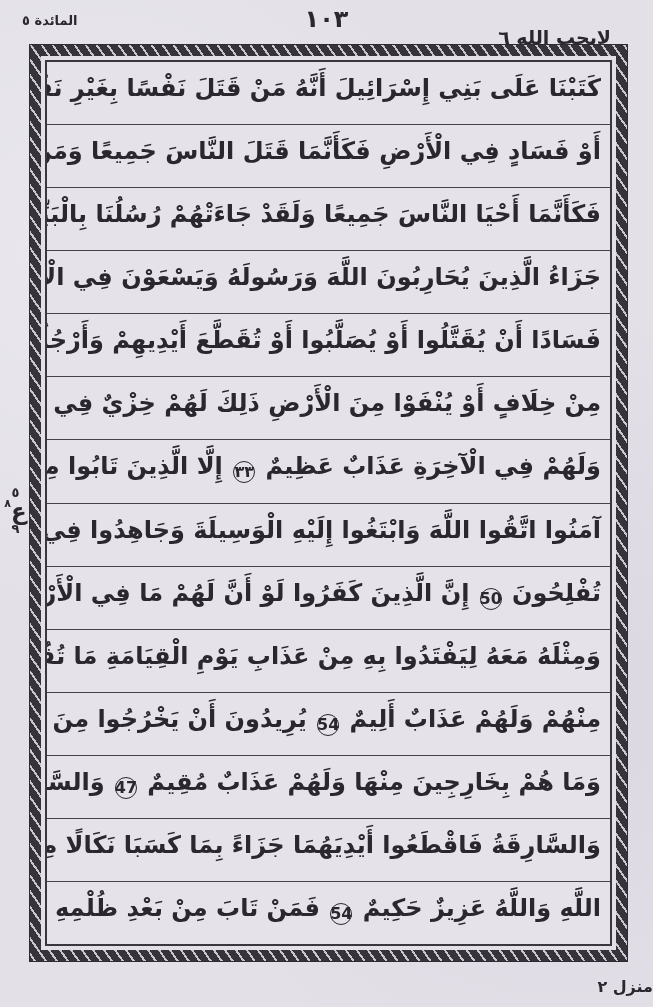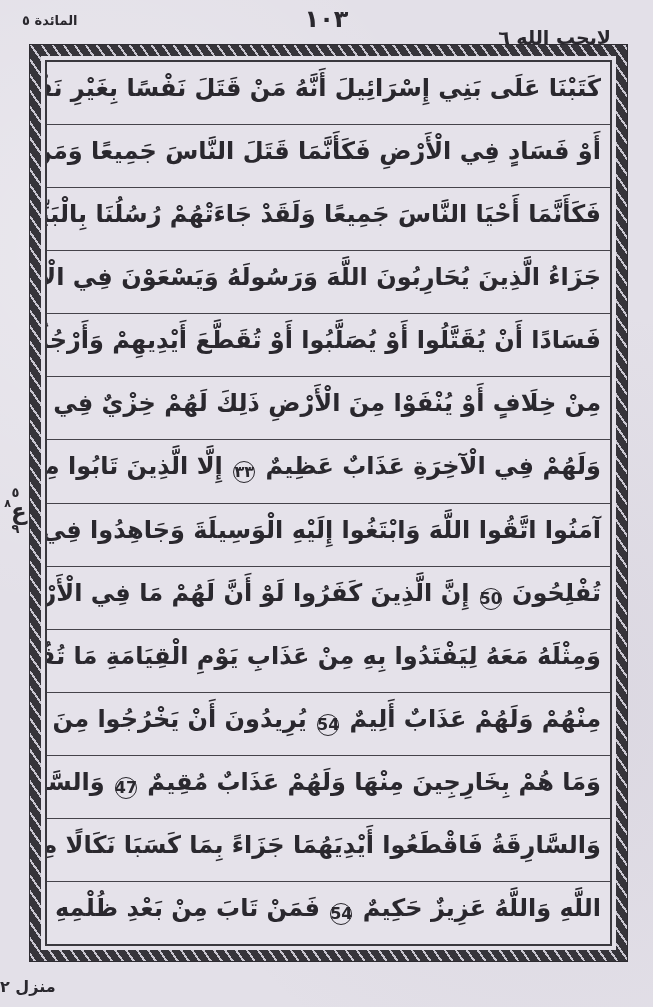--- a/index.html
+++ b/index.html
@@ -50,21 +50,21 @@
     display:flex;flex-direction:column;align-items:center;
     font-weight:bold;line-height:1.05;direction:rtl;
   }
   .ruku-top{font-size:13px;}
   .ruku-mid{display:flex;align-items:flex-start;}
   .ruku-letter{font-size:23px;line-height:22px;}
   .ruku-count{font-size:11px;margin-top:-2px;}
   .ruku-bottom{font-size:13px;}
   
   .catchword{
-    position:absolute;bottom:11px;left:0;width:100%;text-align:left;
+    position:absolute;bottom:11px;left:0;width:100%;text-align:right;
     font-size:16px;font-weight:bold;direction:rtl;
   }
 </style>
 </head>
 <body>
 
 <div class="scan-page">
 
   <div class="hdr-left">المائدة ٥</div>
   <div class="hdr-center">١٠٣</div>

